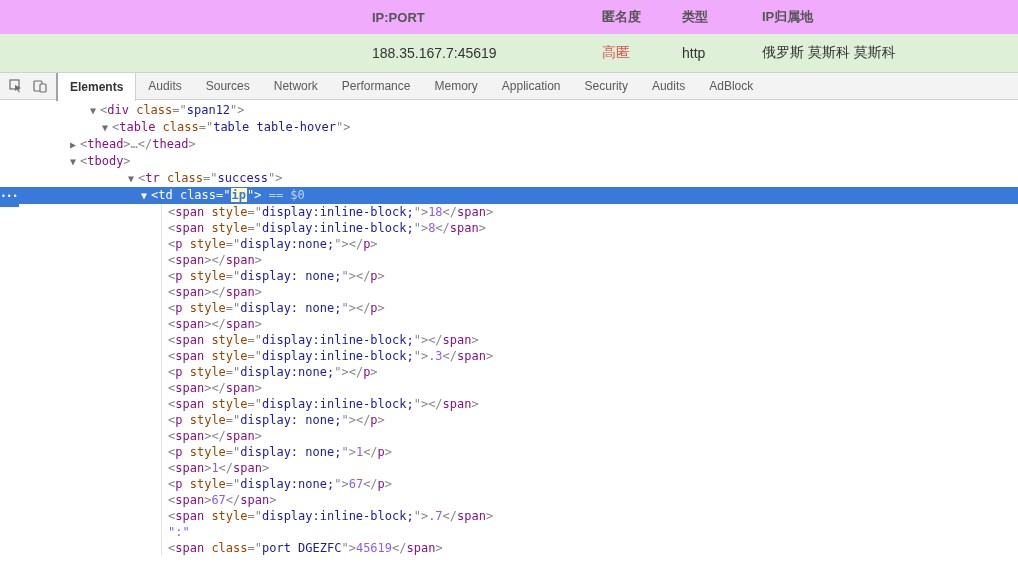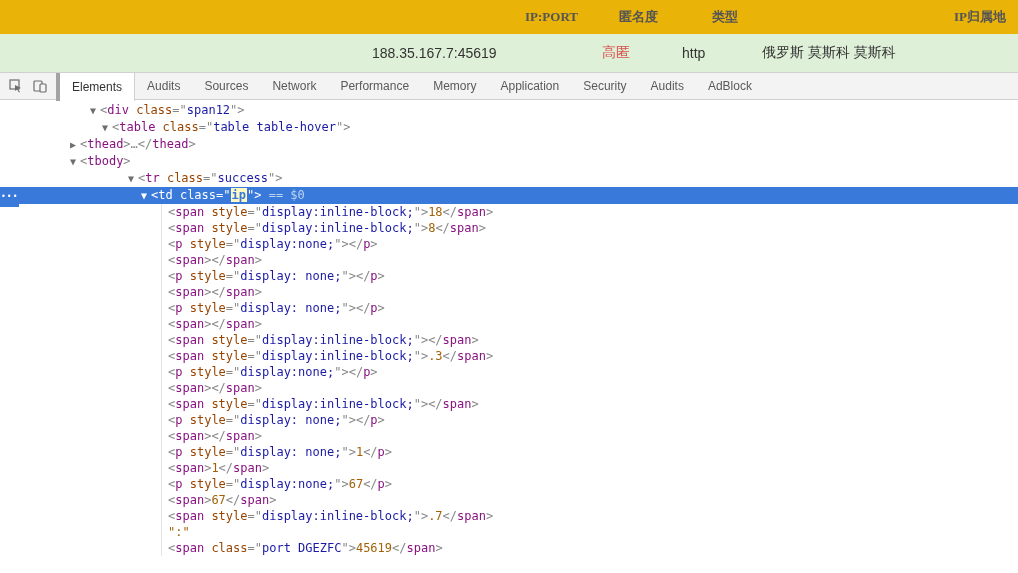--- a/index.html
+++ b/index.html
@@ -1,34 +1,34 @@
 <!DOCTYPE html>
 <html><head>
 <meta charset="utf-8">
 <style>
   * { margin: 0; padding: 0; box-sizing: border-box; }
   body { font-family: Arial, "Microsoft YaHei", sans-serif; font-size: 12px; background: #fff; color: #333; width: 1018px; }
 
   
   .page-table { width: 100%; border-collapse: collapse; }
-  .page-table th { text-align: right; font-weight: 700; color: #555; padding: 8px 12px; font-size: 13px; background:#eab308;font-family:Liberation Serif, serif; }
+  .page-table th { text-align: left; font-weight: 700; color: #555; padding: 8px 12px; font-size: 13px; background:#f0abfc; }
   .page-table td { padding: 10px 12px; font-size: 14px; }
   .page-table tr.row-success td { background: #dff0d8; }
   .col-left-spacer { width: 360px; }
   .col-ip { width: 230px; }
   .col-anon { width: 80px; color: #d9534f; }
   .col-type { width: 80px; }
   .txt-red { color: #d9534f; }
 
   
   .devtools-bar { display: flex; align-items: center; height: 28px; border-top: 1px solid #d0d0d0; border-bottom: 1px solid #d0d0d0; background: #f3f3f3; font-size: 12px; color: #5a5a5a; }
   .dt-iconbox { display:flex; align-items:center; padding: 0 6px; gap:4px; }
   .dt-icon { width:20px; height:20px; display:flex; align-items:center; justify-content:center; color:#6e6e6e; }
   .dt-tab { padding: 0 12px; height: 100%; display:flex; align-items:center; cursor:default; color:#5a5a5a; }
-  .dt-tab.active { background:#fff; color:#333; border-left:4px solid #a3a3a3; border-right:1px solid #d0d0d0; position:relative; top:1px; height:28px; }
+  .dt-tab.active { background:#fff; color:#333; border-left:2px solid #a3a3a3; border-right:1px solid #d0d0d0; position:relative; top:1px; height:28px;font-weight:bold; }
 
   
   .dom-area { font-family: Consolas, Menlo, monospace; font-size: 12px; line-height: 16px; padding: 2px 0 10px 0; color:#222; }
   .node { white-space: pre; } 
   .arrow { display:inline-block; width:10px; color:#6e6e6e; }
   .arrow.d::before { content:"▼"; font-size:10px; }
   .arrow.r::before { content:"▶"; font-size:10px; }
   .tag { color:#881280; } 
   .ak { color:#994500; }  
   .av { color:#1a1aa6; }  
@@ -44,21 +44,21 @@
 
   
   .i1 { padding-left: 90px; }
   .i2 { padding-left: 102px; }
   .i3 { padding-left: 70px; }
   .i4 { padding-left: 128px; }
   .i5 { padding-left: 141px; }
 
   .guide-wrap { margin-left: 161px; border-left:1px solid #e4e4e4; padding-left:6px; }
   .closing { padding-left: 151px; }
-  .txt { color:#a16207; }
+  .txt { color:#8b5cf6; }
 </style>
 </head>
 <body>
 
 <table class="page-table">
   <thead>
     <tr>
       <th class="col-left-spacer"></th>
       <th class="col-ip">IP:PORT</th>
       <th class="col-anon">匿名度</th>

